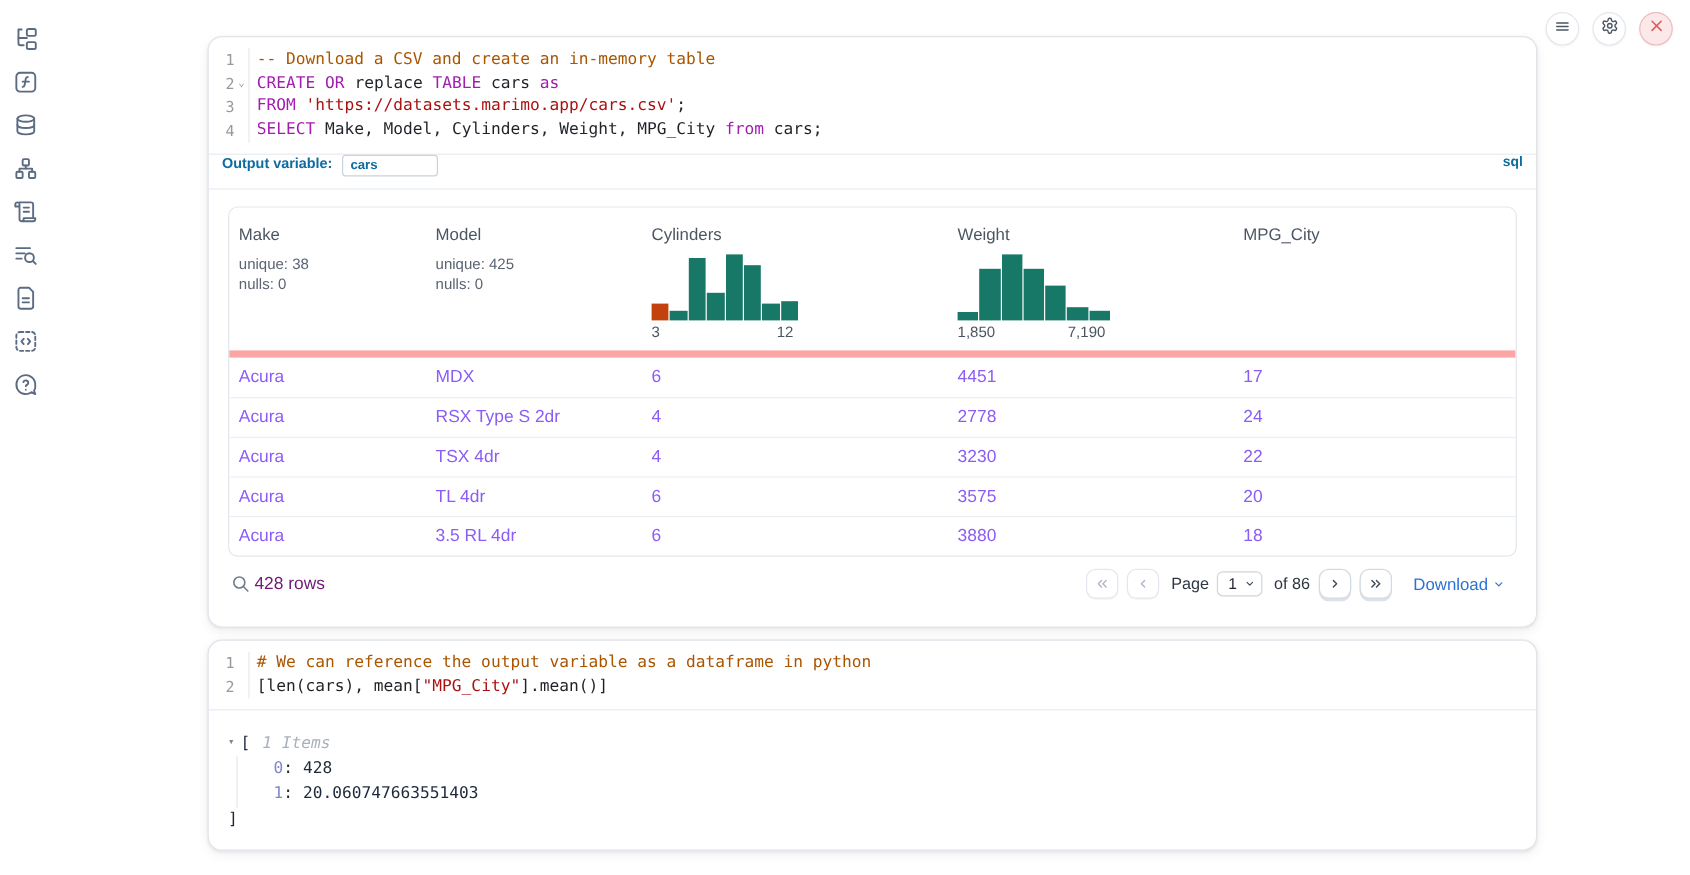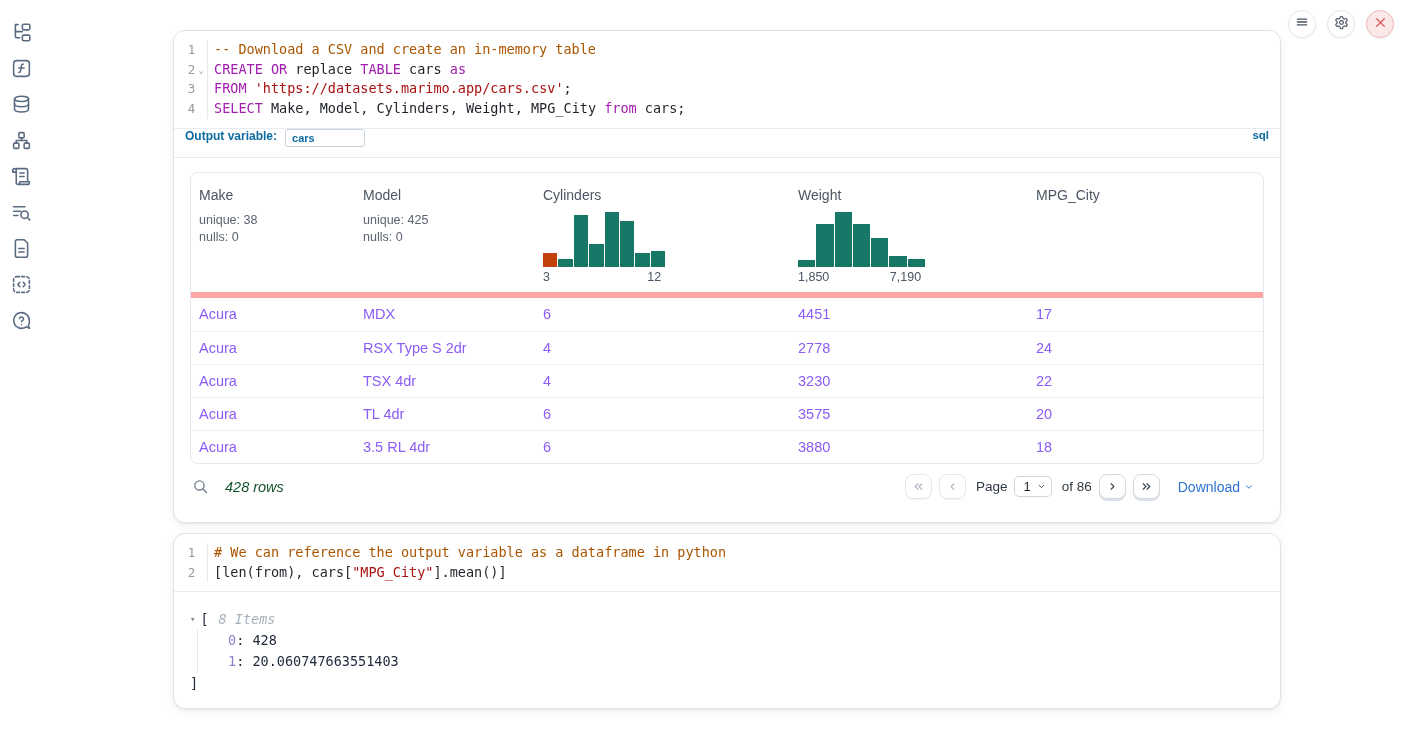--- a/index.html
+++ b/index.html
@@ -60,21 +60,21 @@
   .hist .bar { flex:0 0 auto; }
   .hist-labels { display:flex; justify-content:space-between; font-size:12.5px; color:#4a5563;
     margin-top:3px; padding-right:4px; }
   .tr { display:grid; grid-template-columns:164px 180px 255px 238px auto; height:33px; align-items:center;
     border-top:1px solid #eceff3; cursor:default; }
   .tr:first-child { border-top:none; }
   .td { padding-left:8px; font-size:14.5px; color:#8b5cf6; }
 
   
   .table-footer { display:flex; align-items:center; height:46px; padding:0 2px; }
-  .tf-rowcount { font-size:14.5px; color:#14532d; margin-left:16px;font-style:italic; }
+  .tf-rowcount { font-size:14.5px; color:#701a75; margin-left:3px; }
   .tf-spacer { flex:1; }
   .pgbtn { width:27px; height:25px; border:1px solid #e4e8ee; border-radius:8px; background:#fff;
     display:flex; align-items:center; justify-content:center; margin-left:7px;
     box-shadow:0 1px 0 rgba(16,24,40,.04); cursor:pointer; }
   .pgbtn svg { stroke:#aeb7c4; }
   .pgbtn.enabled { border-color:#d4dae2; box-shadow:0 2px 0 #dde2e9; }
   .pgbtn.enabled svg { stroke:#3f4956; }
   .pg-label { font-size:13.5px; color:#2e3742; margin-left:10px; }
   .page-select { min-width:37px; height:21px; margin-left:7px; border:1px solid #ced6df; border-radius:5px;
     display:flex; align-items:center; gap:6px; padding:0 5px 0 8px; font-size:13px; color:#1f2630;
@@ -387,30 +387,30 @@
             <span class="ln-num">1</span>
             <span class="ln-fold"></span>
           </span>
           <span class="ln-code"><span class="tk-comment"># We can reference the output variable as a dataframe in python</span></span>
         </div>
         <div class="code-line">
           <span class="gutter">
             <span class="ln-num">2</span>
             <span class="ln-fold"></span>
           </span>
-          <span class="ln-code"><span class="tk-plain">[len(from), cars[</span><span class="tk-string">"MPG_City"</span><span class="tk-plain">].mean()]</span></span>
+          <span class="ln-code"><span class="tk-plain">[len(cars), mean[</span><span class="tk-string">"MPG_City"</span><span class="tk-plain">].mean()]</span></span>
         </div>
       </div>
     <div class="hr"></div>
 
     <div class="tree">
       <div class="tree-head">
         <span class="tree-chevron">▾</span>
         <span class="tree-bracket">[</span>
-        <span class="tree-count">8 Items</span>
+        <span class="tree-count">1 Items</span>
       </div>
       <div class="tree-entries" id="tree-entries">
           <div class="tree-entry"><span class="tree-idx">0</span><span>: </span><span class="tree-val">428</span></div>
           <div class="tree-entry"><span class="tree-idx">1</span><span>: </span><span class="tree-val">20.060747663551403</span></div>
         </div>
       <div class="tree-close">]</div>
     </div>
   </div>
 
 </div>

